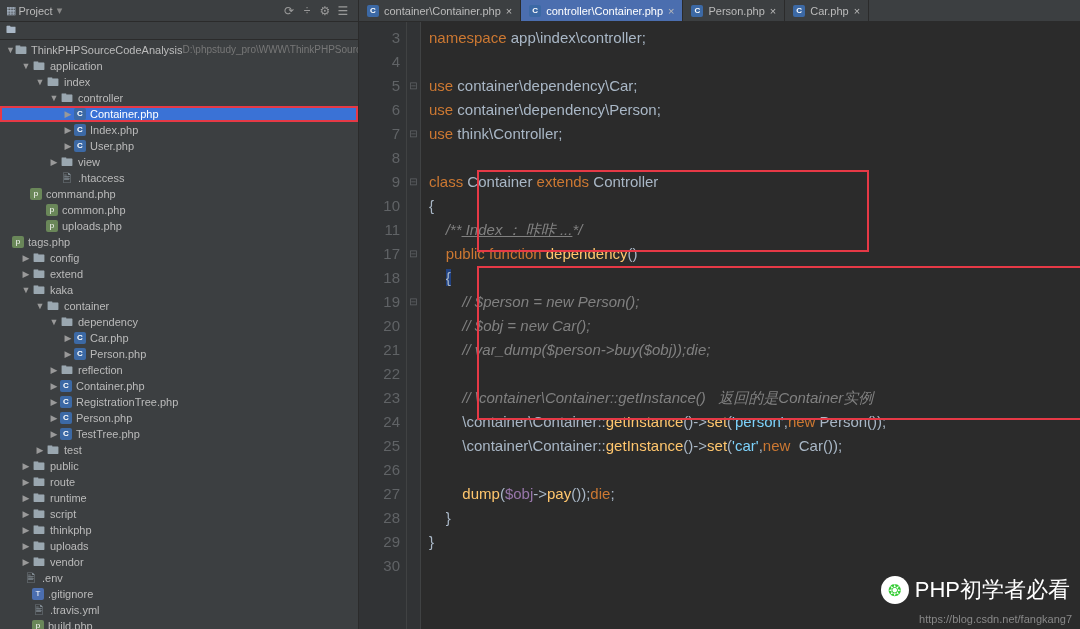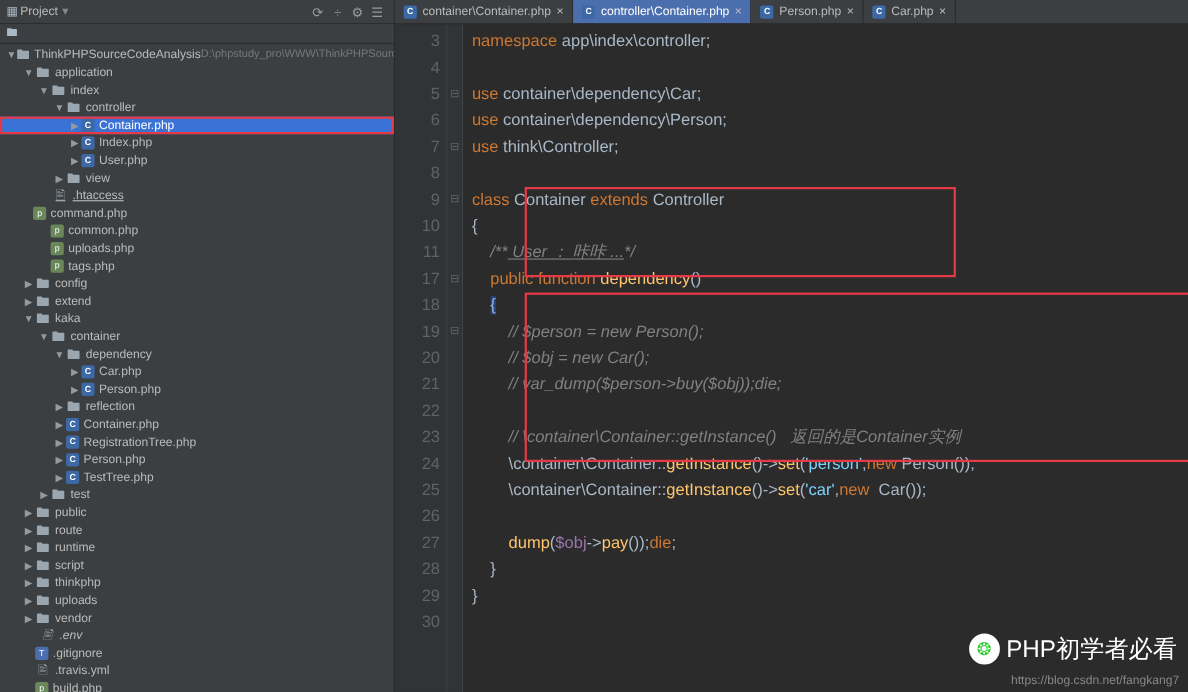--- a/index.html
+++ b/index.html
@@ -114,41 +114,41 @@
         <div class="row" style="padding-left: 62px;">
           <span class="arrow">▶</span>
           <span class="ic php"></span>
           <span class="lbl">User.php</span>
         </div>
         <div class="row" style="padding-left: 48px;">
           <span class="arrow">▶</span>
           <span class="ic dir"></span>
           <span class="lbl">view</span>
         </div>
-        <div class="row" style="padding-left: 36px; text-decoration: underline;">
+        <div class="row" style="padding-left: 48px;">
           <span class="arrow"></span>
           <span class="ic file"></span>
           <span class="lbl">.htaccess</span>
         </div>
         <div class="row" style="padding-left: 18px;">
           <span class="arrow"></span>
           <span class="ic phpf"></span>
           <span class="lbl">command.php</span>
         </div>
         <div class="row" style="padding-left: 34px;">
           <span class="arrow"></span>
           <span class="ic phpf"></span>
           <span class="lbl">common.php</span>
         </div>
         <div class="row" style="padding-left: 34px;">
           <span class="arrow"></span>
           <span class="ic phpf"></span>
           <span class="lbl">uploads.php</span>
         </div>
-        <div class="row" style="padding-left: 34px;">
+        <div class="row" style="">
           <span class="arrow"></span>
           <span class="ic phpf"></span>
           <span class="lbl">tags.php</span>
         </div>
         <div class="row" style="padding-left: 20px;">
           <span class="arrow">▶</span>
           <span class="ic dir"></span>
           <span class="lbl">config</span>
         </div>
         <div class="row" style="padding-left: 20px;">
@@ -239,21 +239,21 @@
         <div class="row" style="padding-left: 20px;">
           <span class="arrow">▶</span>
           <span class="ic dir"></span>
           <span class="lbl">uploads</span>
         </div>
         <div class="row" style="padding-left: 20px;">
           <span class="arrow">▶</span>
           <span class="ic dir"></span>
           <span class="lbl">vendor</span>
         </div>
-        <div class="row" style="padding-left: 24px; font-style: italic;">
+        <div class="row" style="padding-left: 12px;">
           <span class="arrow"></span>
           <span class="ic file"></span>
           <span class="lbl">.env</span>
         </div>
         <div class="row" style="padding-left: 20px;">
           <span class="arrow"></span>
           <span class="ic txt"></span>
           <span class="lbl">.gitignore</span>
         </div>
         <div class="row" style="padding-left: 20px;">
@@ -347,21 +347,21 @@
         <div class="mk1 box1"></div>
         <div class="mk1 box2"></div>
       <div class="line"><span class="kw">namespace</span> <span class="ns">app\index\controller</span>;</div>
           <div class="line"></div>
           <div class="line"><span class="kw">use</span> <span class="ns">container\dependency\Car</span>;</div>
           <div class="line"><span class="kw">use</span> <span class="ns">container\dependency\Person</span>;</div>
           <div class="line"><span class="kw">use</span> <span class="ns">think\Controller</span>;</div>
           <div class="line"></div>
           <div class="line"><span class="kw">class</span> <span class="cl">Container</span> <span class="kw">extends</span> <span class="cl">Controller</span></div>
           <div class="line"><span class="curly">{</span></div>
-          <div class="line">    <span class="cm">/**<u> User ： 咔咔 ...</u>*/</span></div>
+          <div class="line">    <span class="cm">/**<u> Index ： 咔咔 ...</u>*/</span></div>
           <div class="line">    <span class="kw">public function</span> <span class="fn">dependency</span>()</div>
           <div class="line">    <span class="curly hl18">{</span></div>
           <div class="line">        <span class="cm">// $person = new Person();</span></div>
           <div class="line">        <span class="cm">// $obj = new Car();</span></div>
           <div class="line">        <span class="cm">// var_dump($person-&gt;buy($obj));die;</span></div>
           <div class="line"></div>
           <div class="line">        <span class="cm">// \container\Container::getInstance()   返回的是Container实例</span></div>
           <div class="line">        <span class="ns">\container\Container</span>::<span class="fn">getInstance</span>()-&gt;<span class="fn">set</span>(<span class="str">'person'</span>,<span class="kw">new</span> <span class="cl">Person</span>());</div>
           <div class="line">        <span class="ns">\container\Container</span>::<span class="fn">getInstance</span>()-&gt;<span class="fn">set</span>(<span class="str">'car'</span>,<span class="kw">new</span>  <span class="cl">Car</span>());</div>
           <div class="line"></div>

